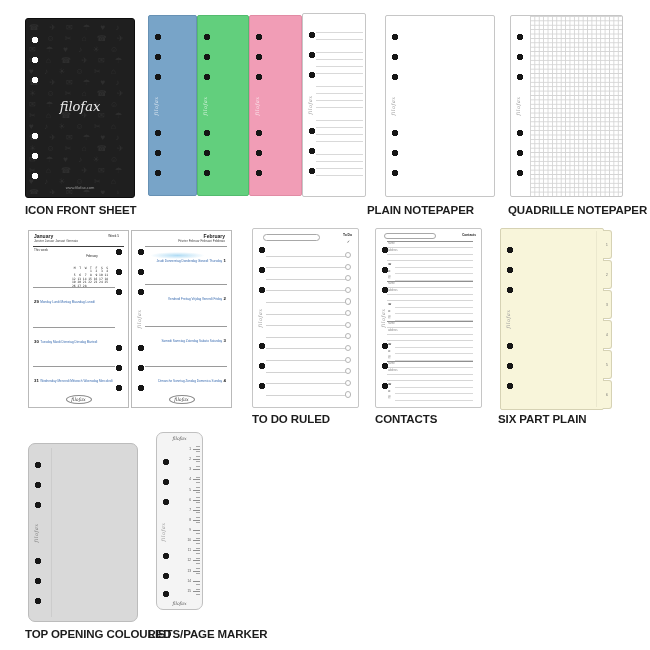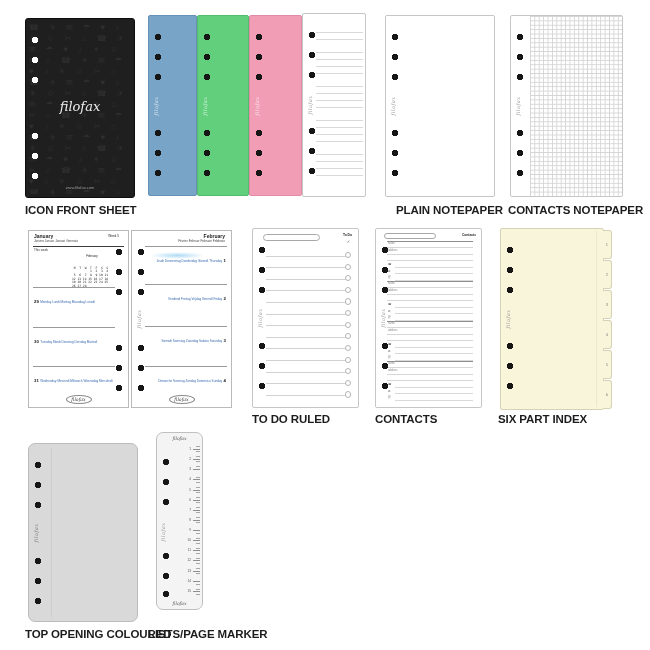--- a/index.html
+++ b/index.html
@@ -35,21 +35,21 @@
 
   
   .vlogo{position:absolute;left:4px;top:50%;transform:translateY(-50%) rotate(180deg);
     writing-mode:vertical-rl;font-family:"DejaVu Serif",serif;font-style:italic;
     font-size:5px;color:#9a9a9a;letter-spacing:.5px;white-space:nowrap;}
   .vlogo.lite{color:rgba(255,255,255,.75);}
   .vlogo.dark{color:#7e7e7e;}
 
   
   .cap{position:absolute;font-weight:700;font-size:11.5px;letter-spacing:-.1px;color:#1c1c1c;white-space:nowrap;}
-  #cap-ifs{left:25px;top:204px} #cap-asn{left:140px;top:204px} #cap-pln{left:396px;top:204px}
+  #cap-ifs{left:25px;top:204px} #cap-asn{left:140px;top:204px} #cap-pln{left:367px;top:204px}
   #cap-qdr{left:508px;top:204px} #cap-dia{left:25px;top:413px} #cap-tdo{left:252px;top:413px}
   #cap-cts{left:375px;top:413px} #cap-idx{left:498px;top:413px} #cap-env{left:25px;top:628px}
   #cap-rul{left:148px;top:628px}
 
   
   #ifs{left:25px;top:18px;width:110px;height:180px;background:#1f1f1f;border-color:#0d0d0d;border-radius:3px;overflow:hidden;}
   .pattern{position:absolute;inset:3px;overflow:hidden;color:rgba(255,255,255,.07);
     font-size:8px;line-height:11px;letter-spacing:4px;word-break:break-all;}
   .ifs-logo{position:absolute;left:0;right:0;top:80px;text-align:center;
     font-family:"DejaVu Serif",serif;font-style:italic;font-size:13px;color:#ededed;}
@@ -186,21 +186,21 @@
     <div class="holes left"></div>
     <div class="vlogo">filofax</div>
   </div>
   <div class="cap" id="cap-pln">PLAIN NOTEPAPER</div>
 
   <div class="sheet" id="qdr">
     <div class="grid"></div>
     <div class="holes left"></div>
     <div class="vlogo">filofax</div>
   </div>
-  <div class="cap" id="cap-qdr">CONTACTS NOTEPAPER</div>
+  <div class="cap" id="cap-qdr">QUADRILLE NOTEPAPER</div>
 
   <div class="dp" id="dp-l">
     <div class="dp-hd">
       <div class="m-name">January</div>
       <div class="m-langs">Janvier Januar Januari Gennaio</div>
     </div>
     <div class="wk">Week 5</div>
     <div class="div-l"></div>
     <div class="thisweek">This week</div>
     <div class="minical">
@@ -345,21 +345,21 @@
         <div class="tab">1</div>
         <div class="tab">2</div>
         <div class="tab">3</div>
         <div class="tab">4</div>
         <div class="tab">5</div>
         <div class="tab">6</div>
       </div>
     <div class="holes left"></div>
     <div class="vlogo">filofax</div>
   </div>
-  <div class="cap" id="cap-idx">SIX PART INDEX</div>
+  <div class="cap" id="cap-idx">SIX PART PLAIN</div>
 
   <div class="sheet" id="env">
     <div class="env-line"></div>
     <div class="holes left"></div>
     <div class="vlogo dark">filofax</div>
   </div>
   <div class="cap" id="cap-env">TOP OPENING COLOURED</div>
 
   <div class="sheet" id="rul">
     <div class="r-logo-t">filofax</div>

